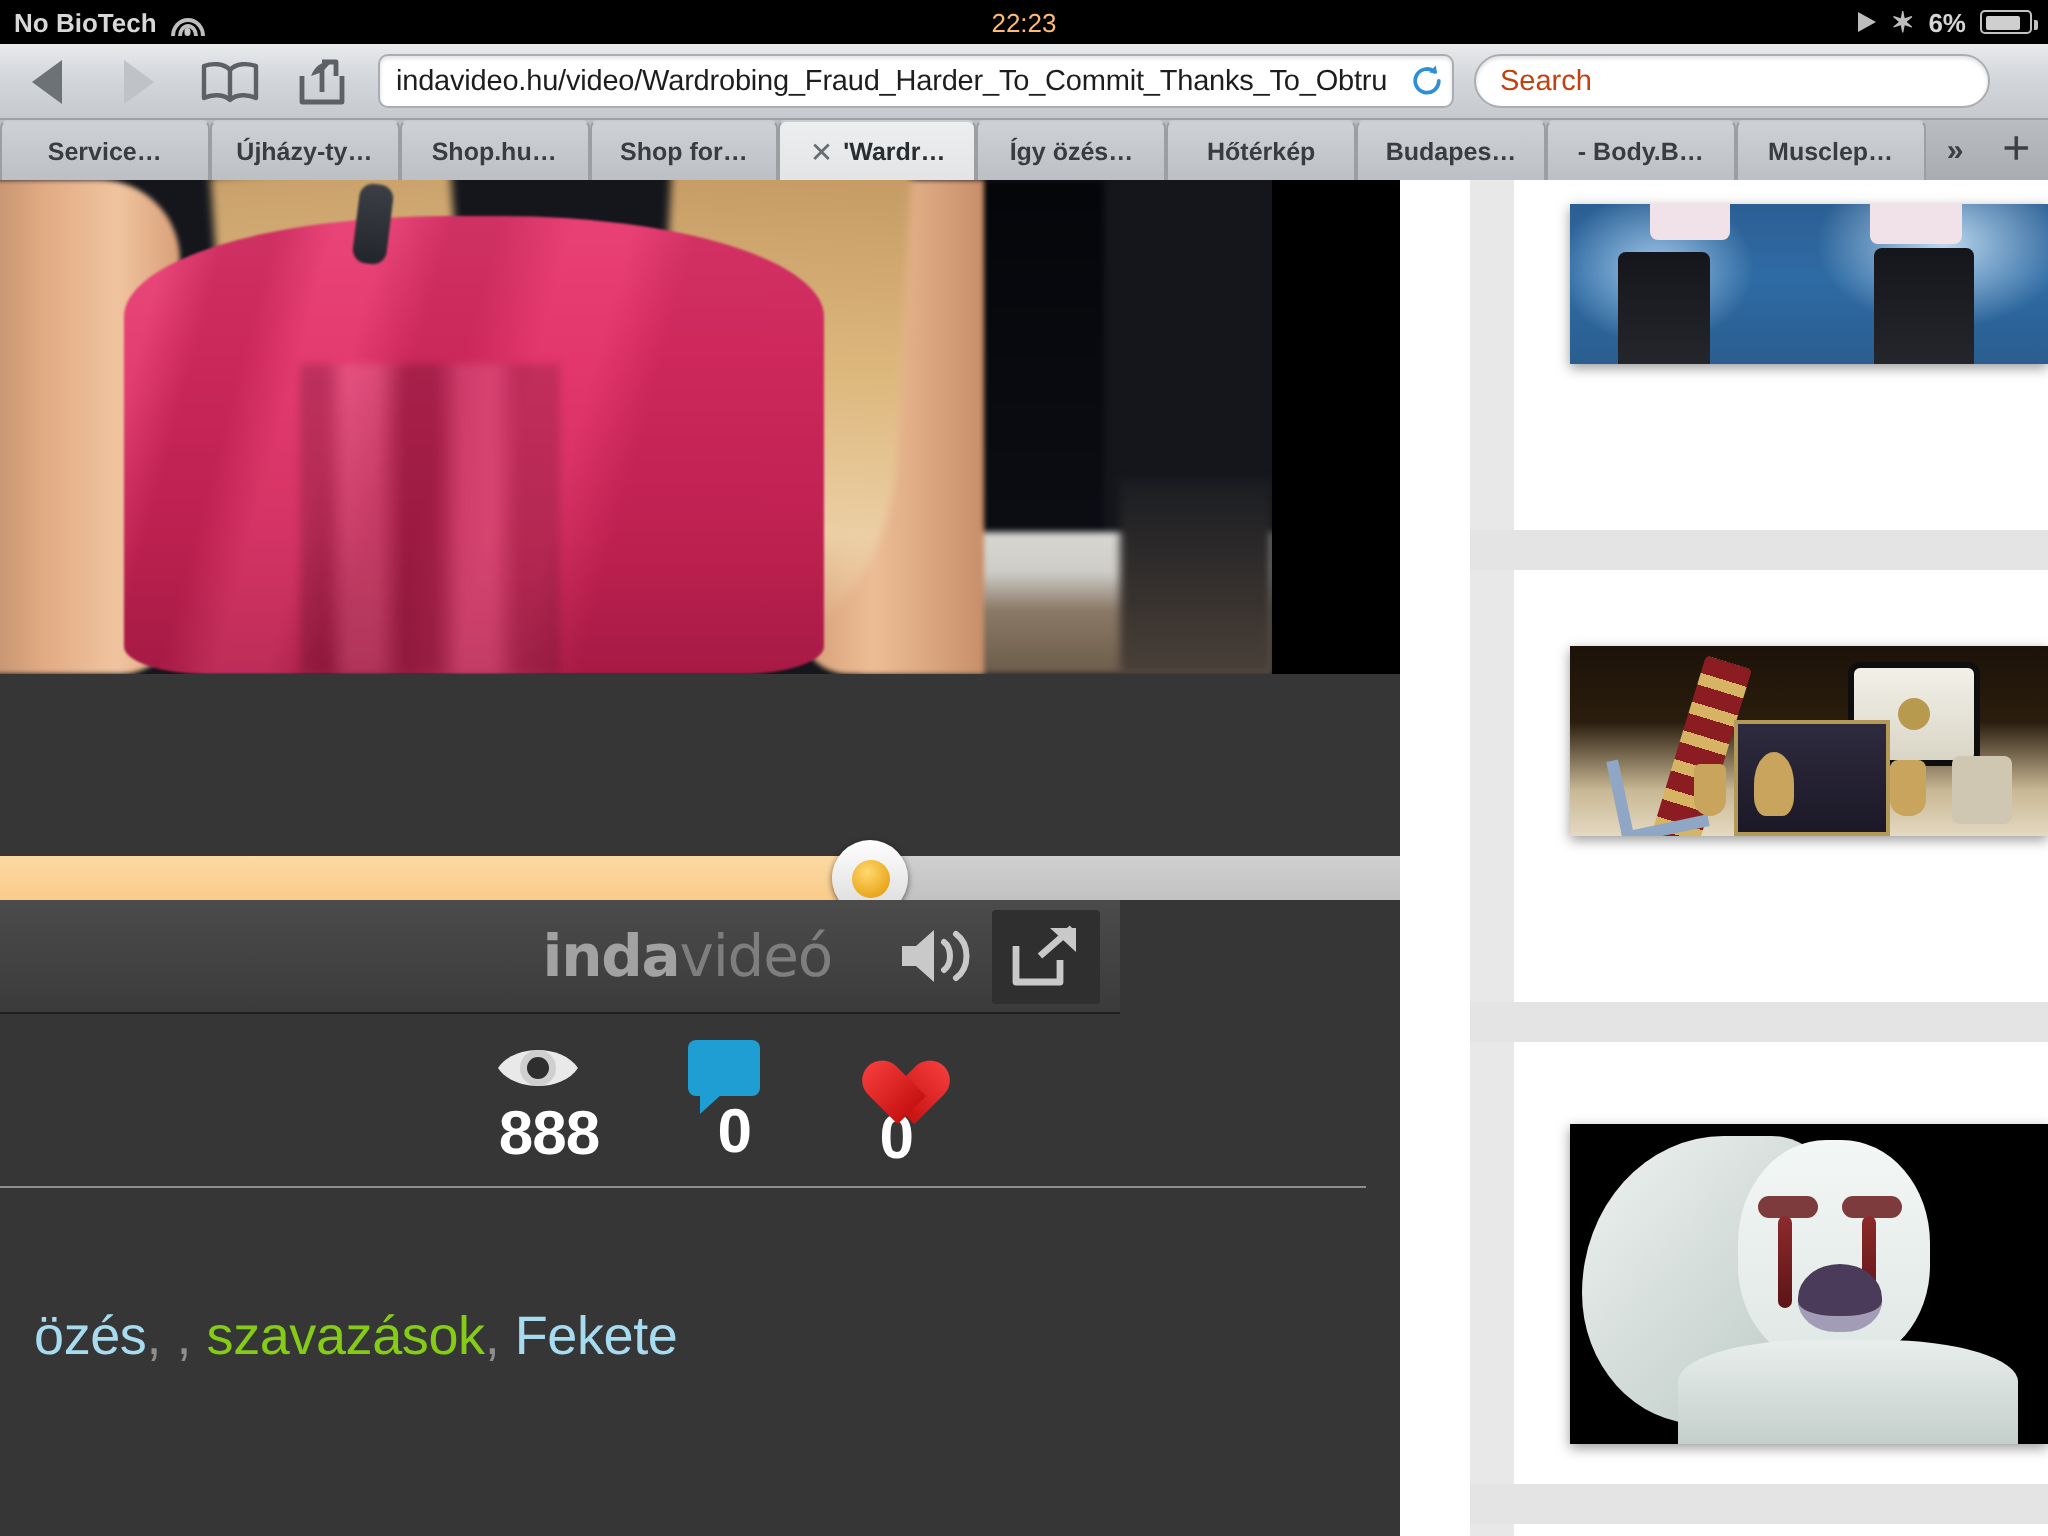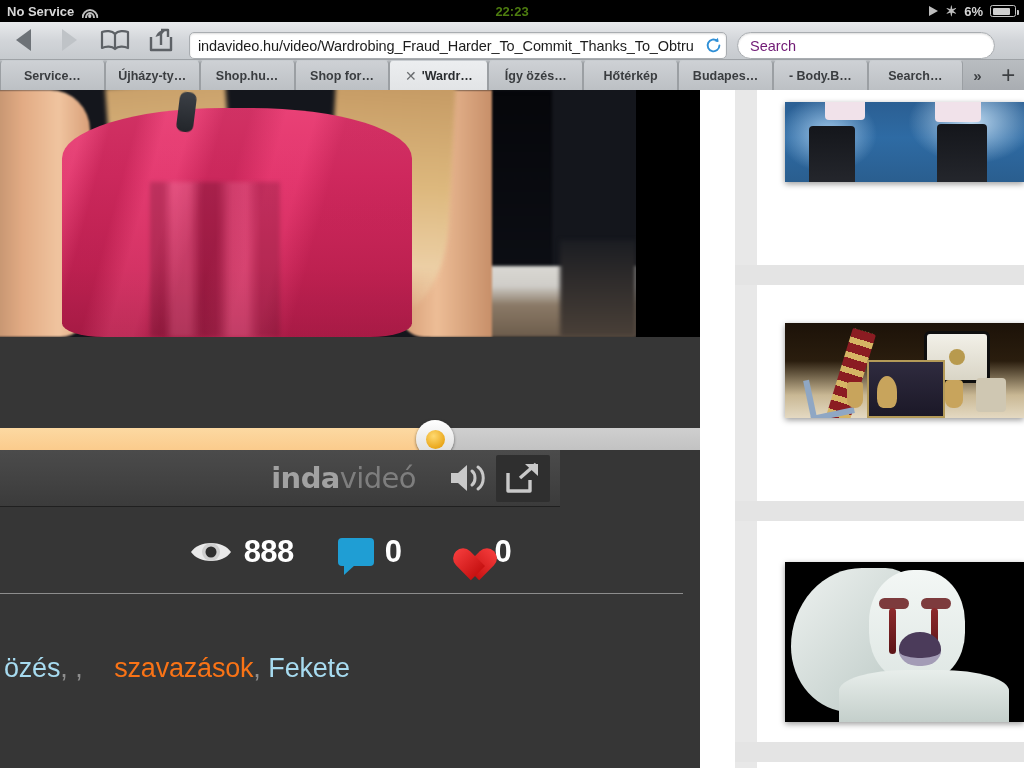--- a/index.html
+++ b/index.html
@@ -15,21 +15,21 @@
   
   .statusbar {
     position: absolute; left: 0; top: 0; width: 1024px; height: 22px;
     background: #000; color: #d8d8d8;
     display: flex; align-items: center;
     font-size: 13px; font-weight: bold;
   }
   .sb-left { display: flex; align-items: center; gap: 7px; padding-left: 7px; }
   .sb-center {
     position: absolute; left: 0; right: 0; text-align: center;
-    font-size: 13px; font-weight: bold; color: #4d7c0f;
+    font-size: 13px; font-weight: normal; color: #fdba74;
   }
   .sb-right {
     position: absolute; right: 8px; display: flex; align-items: center; gap: 7px;
   }
   .wifi-ico { display: inline-block; position: relative; width: 17px; height: 13px; }
   .wifi-ico i {
     position: absolute; left: 50%; bottom: 0;
     border: 2px solid #c9c9c9; border-bottom: none;
     border-radius: 50% 50% 0 0 / 100% 100% 0 0;
     transform: translateX(-50%);
@@ -53,21 +53,21 @@
     content: ""; position: absolute; right: -4px; top: 3.5px;
     width: 2.5px; height: 5px; background: #c2c2c2; border-radius: 0 1px 1px 0;
   }
   .batt b { display: block; height: 100%; background: #cfcfcf; border-radius: 1px; }
 
   
   .toolbar {
     position: absolute; left: 0; top: 22px; width: 1024px; height: 38px;
     background: linear-gradient(to bottom, #e8eaec 0%, #d2d5d9 50%, #c6cace 100%);
     border-bottom: 1px solid #9ea2a6;
-    display: flex; align-items: flex-end;
+    display: flex; align-items: center;
   }
   .navbtn {
     width: 46px; height: 38px; display: flex; align-items: center; justify-content: center;
   }
   .tri-back {
     width: 0; height: 0; border-right: 15px solid #6d7277;
     border-top: 11px solid transparent; border-bottom: 11px solid transparent;
   }
   .tri-fwd {
     width: 0; height: 0; border-left: 15px solid #bfc3c7;
@@ -90,21 +90,21 @@
   .reload {
     width: 26px; height: 26px; flex: 0 0 26px;
     display: flex; align-items: center; justify-content: center;
   }
   .searchbar {
     flex: 0 0 auto; width: 258px; height: 27px; margin-left: 10px;
     background: #fff; border: 1px solid #a9adb1; border-radius: 14px;
     display: flex; align-items: center; padding-left: 12px;
     box-shadow: inset 0 1px 2px rgba(0,0,0,.14);
   }
-  .searchbar span { font-size: 14.5px; color: #701a75; }
+  .searchbar span { font-size: 14.5px; color: #c2410c; }
 
   
   .tabbar {
     position: absolute; left: 0; top: 60px; width: 1024px; height: 30px;
     background: linear-gradient(to bottom, #b9bdc1, #a9adb2);
     display: flex; align-items: flex-end;
   }
   .tab {
     height: 30px; background: linear-gradient(to bottom, #ced1d5, #bcc0c4);
     border-left: 1px solid #9b9fa3; border-right: 1px solid #9b9fa3;
@@ -252,21 +252,21 @@
     width: 54px; height: 47px; display: flex; align-items: center; justify-content: center;
   }
   .pbar-btn.fs { background: #2f2f2f; margin-right: 10px; border-radius: 2px; }
 
   
   .stats {
     position: absolute; left: 0; top: 427px; width: 700px; height: 70px;
     display: flex; align-items: center; justify-content: center; gap: 0;
     color: #fff;
   }
-  .stat { display: flex; align-items: center; }
+  .stat { display: flex; align-items: center; flex-direction: column; }
   .stat .num {
     font-size: 31px; font-weight: bold; color: #ffffff; margin-left: 11px;
     letter-spacing: -.5px;
   }
   .stat + .stat { margin-left: 44px; }
   .bubble {
     width: 36px; height: 28px; background: #1f9ed4; border-radius: 4px; position: relative;
   }
   .bubble::after {
     content: ""; position: absolute; left: 6px; bottom: -9px;
@@ -280,21 +280,21 @@
     border-radius: 20px 20px 0 0;
   }
   .heart::before { left: 19px; transform: rotate(45deg); transform-origin: 0 100%; }
   .heart::after  { left: 19px; transform: rotate(-45deg); transform-origin: 100% 100%; }
 
   
   .divider {
     position: absolute; left: 0; width: 683px; height: 1px; background: #8d8d8d;
   }
   .tagrow {
-    position: absolute; left: 4px; top: 556px; width: 700px; height: 44px;
+    position: absolute; left: 17px; top: 556px; width: 700px; height: 44px;
     display: flex; align-items: center;
   }
   .tagrow .taglink {
     font-size: 27px; color: #a7dbf0; white-space: nowrap; letter-spacing: -.2px;
   }
   .tagrow .tagsep { font-size: 27px; color: #8e8e8e; }
 
   
   .sidebar {
     position: absolute; left: 700px; top: 0; width: 324px; height: 678px;
@@ -396,21 +396,21 @@
   .tb3 .body {
     position: absolute; left: 54px; bottom: 0; width: 170px; height: 52px;
     background: linear-gradient(to bottom, #e8eeeb, #c4cfcb); border-radius: 40% 40% 0 0;
   }
 </style>
 </head>
 <body>
 
 <div class="statusbar">
   <div class="sb-left">
-    <span>No Service</span>
+    <span>No BioTech</span>
     <span class="wifi-ico">
         <i></i>
         <i></i>
         <i></i>
       </span>
   </div>
   <div class="sb-center">22:23</div>
   <div class="sb-right">
     <span class="play-ico"></span>
     <span class="bt-ico">✶</span>
@@ -481,21 +481,21 @@
     <div class="tab" style="width: 96px;">
       <span>Hőtérkép</span>
     </div>
     <div class="tab" style="width: 96px;">
       <span>Budapes…</span>
     </div>
     <div class="tab" style="width: 96px;">
       <span>- Body.B…</span>
     </div>
     <div class="tab" style="width: 96px;">
-      <span>Search…</span>
+      <span>Musclep…</span>
     </div>
     <div class="tab-chevron">»</div>
     <div class="tab-plus">+</div>
   </div>
 
 <div class="viewport">
 
   <div class="darkcol">
 
     <div class="video-stage">
@@ -560,21 +560,21 @@
           <span class="num">0</span>
         </div>
       </div>
 
     <div class="divider" style="top:503px"></div>
 
     <div class="tagrow" id="tag-row">
         <span class="taglink" style="color: rgb(167, 219, 240);">özés</span>
         <span class="tagsep">,&nbsp;</span>
         <span class="tagsep">,&nbsp;</span>
-        <span class="taglink" style="color: #f97316; margin-left: 24px;">szavazások</span>
+        <span class="taglink" style="color: #84cc16;">szavazások</span>
         <span class="tagsep">,&nbsp;</span>
         <span class="taglink" style="color: rgb(167, 219, 240);">Fekete</span>
       </div>
 
   </div>
 
   <div class="sidebar">
     <div class="sb-graystrip"></div>
 
     <div class="card" style="top:-80px;height:175px">

